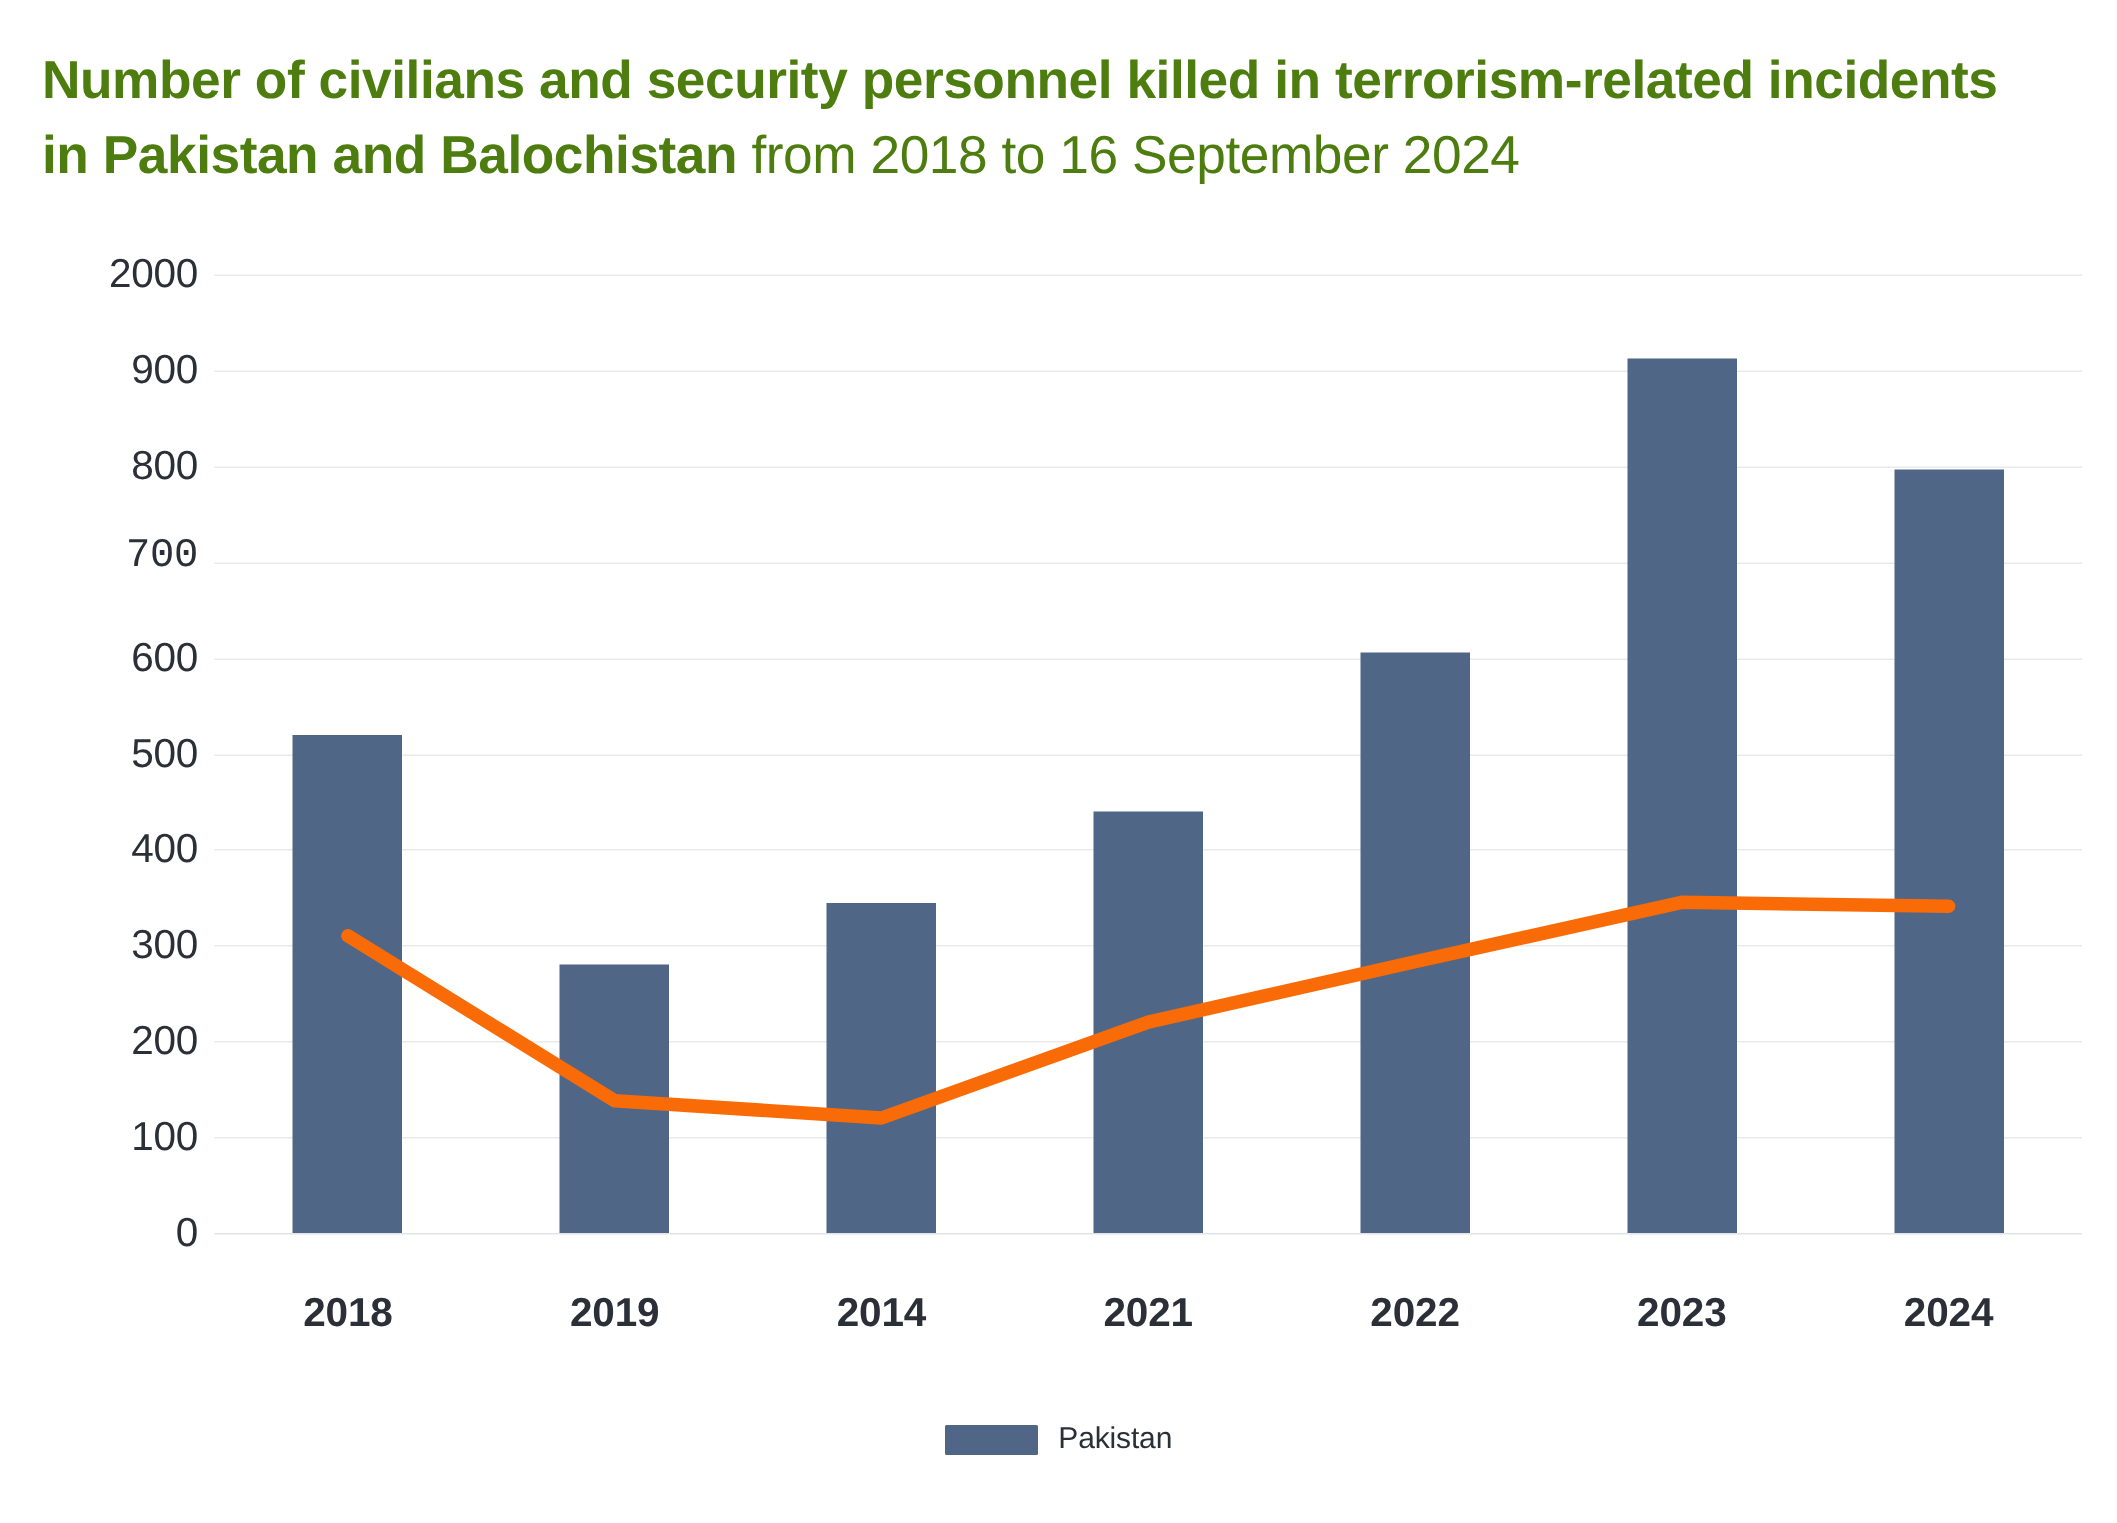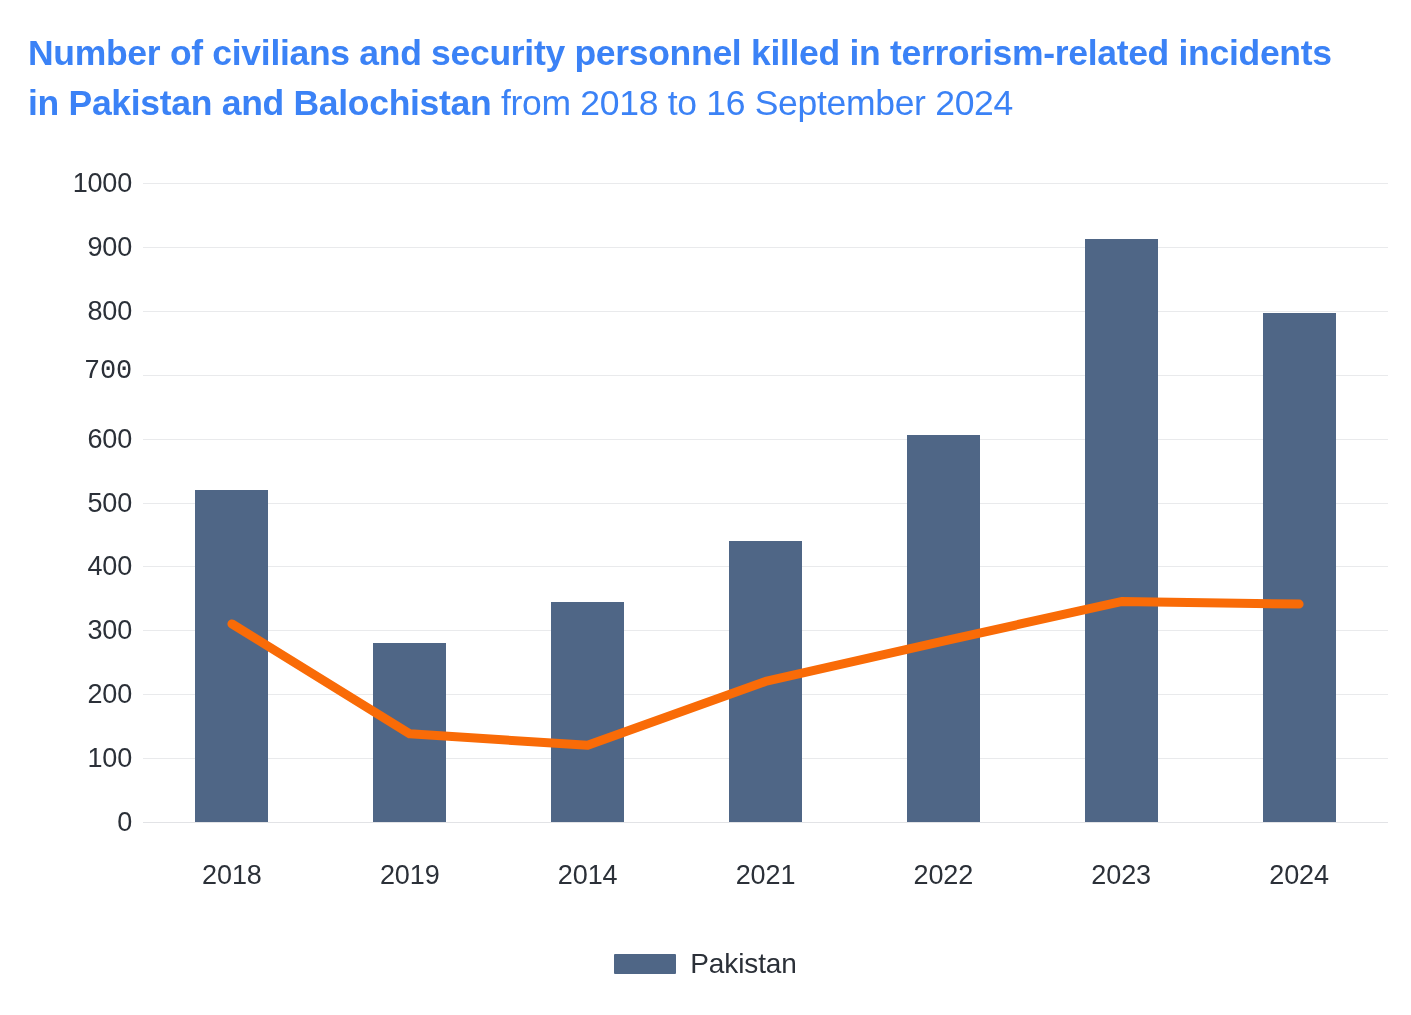--- a/index.html
+++ b/index.html
@@ -23,21 +23,21 @@
 
   
   .chart-title {
     position: absolute;
     left: 28px;
     top: 28px;
     width: 1340px;
     font-size: 35.5px;
     line-height: 50px;
     letter-spacing: -0.3px;
-    color: #3b82f6;
+    color: #4d7c0f;
   }
   .chart-title .title-main {
     font-weight: bold;
   }
   .chart-title .title-sub {
     font-weight: normal;
   }
 
   
   .plot-wrap {
@@ -87,21 +87,21 @@
 
   .bar {
     position: absolute;
     background: #4f6686;
   }
 
   .x-tick-label {
     position: absolute;
     top: 860px;
     font-size: 27px;
-    font-weight: normal;
+    font-weight: bold;
     color: #2b3038;
     text-align: center;
     transform: translateX(-50%);
     white-space: nowrap;
     letter-spacing: -0.1px;
   }
 
   
   .legend {
     position: absolute;
@@ -124,21 +124,21 @@
     background: #4f6686;
     border-radius: 1px;
   }
   .legend-swatch-line {
     width: 62px;
     height: 9px;
     background: #f96b07;
     border-radius: 5px;
   }
   .legend-label {
-    font-size: 28px;
+    font-size: 20px;
     color: #2b3038;
     letter-spacing: -0.1px;
     white-space: nowrap;
   }
 </style>
 </head>
 <body>
 
 <div id="chart-root">
 
@@ -152,21 +152,21 @@
         <div class="y-tick-label" style="top: 822px;">0</div>
         <div class="y-tick-label" style="top: 758.1px; margin-left: 40px;">100</div>
         <div class="y-tick-label" style="top: 694.2px;">200</div>
         <div class="y-tick-label" style="top: 630.3px;">300</div>
         <div class="y-tick-label" style="top: 566.4px;">400</div>
         <div class="y-tick-label" style="top: 502.5px;">500</div>
         <div class="y-tick-label" style="top: 438.6px; margin-left: 48px;">600</div>
         <div class="y-tick-label" style="top: 371px; font-family: Liberation Mono, monospace;">700</div>
         <div class="y-tick-label" style="top: 310.8px;">800</div>
         <div class="y-tick-label" style="top: 246.9px;">900</div>
-        <div class="y-tick-label" style="top: 183px;">1000</div>
+        <div class="y-tick-label" style="top: 183px;">2000</div>
       </div>
     <div class="gridlines-layer" id="gridlines-layer">
         <div class="gridline baseline" style="top: 822px;"></div>
         <div class="gridline" style="top: 758.1px;"></div>
         <div class="gridline" style="top: 694.2px;"></div>
         <div class="gridline" style="top: 630.3px;"></div>
         <div class="gridline" style="top: 566.4px;"></div>
         <div class="gridline" style="top: 502.5px;"></div>
         <div class="gridline" style="top: 438.6px;"></div>
         <div class="gridline" style="top: 374.7px;"></div>

